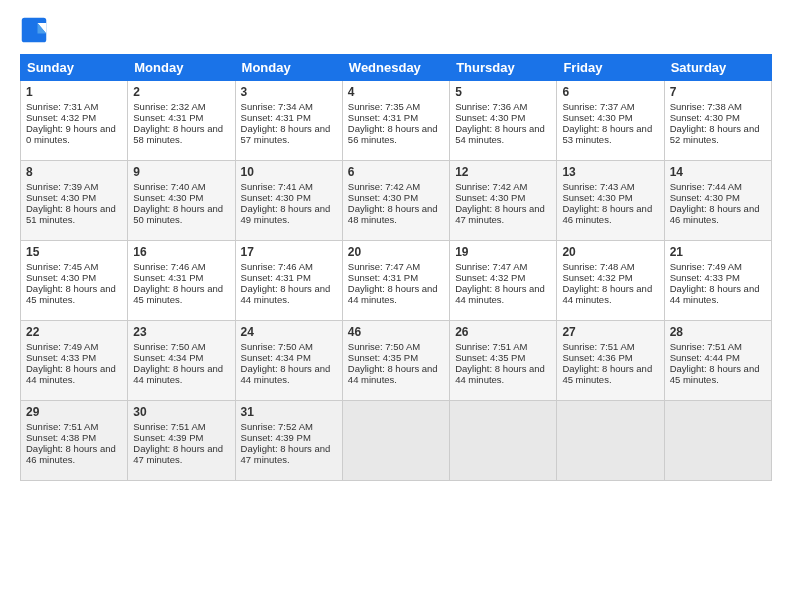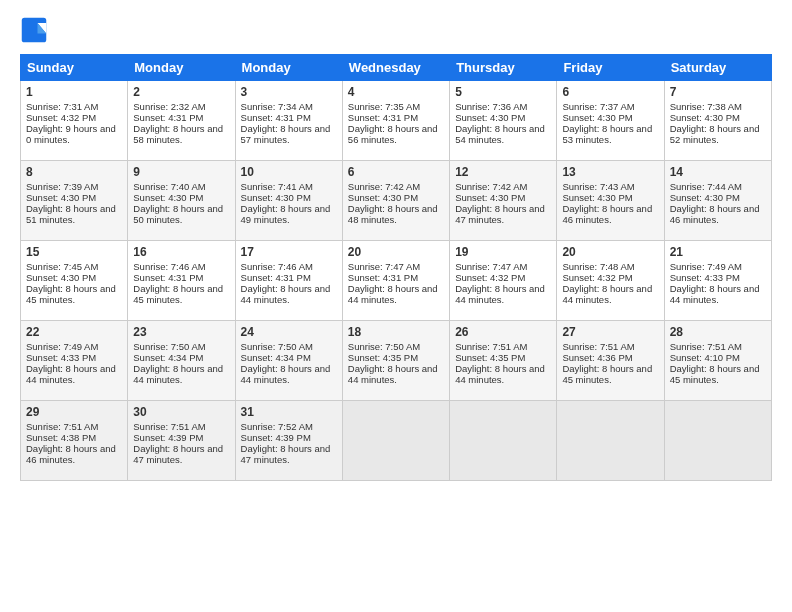--- a/index.html
+++ b/index.html
@@ -162,24 +162,24 @@
           <td><span class="day-num">17</span><span>Sunrise: 7:46 AM</span><br><span>Sunset: 4:31 PM</span><br><span>Daylight: 8 hours and 44 minutes.</span></td>
           <td><span class="day-num">20</span><span>Sunrise: 7:47 AM</span><br><span>Sunset: 4:31 PM</span><br><span>Daylight: 8 hours and 44 minutes.</span></td>
           <td><span class="day-num">19</span><span>Sunrise: 7:47 AM</span><br><span>Sunset: 4:32 PM</span><br><span>Daylight: 8 hours and 44 minutes.</span></td>
           <td><span class="day-num">20</span><span>Sunrise: 7:48 AM</span><br><span>Sunset: 4:32 PM</span><br><span>Daylight: 8 hours and 44 minutes.</span></td>
           <td><span class="day-num">21</span><span>Sunrise: 7:49 AM</span><br><span>Sunset: 4:33 PM</span><br><span>Daylight: 8 hours and 44 minutes.</span></td>
         </tr>
         <tr class="row-4">
           <td><span class="day-num">22</span><span>Sunrise: 7:49 AM</span><br><span>Sunset: 4:33 PM</span><br><span>Daylight: 8 hours and 44 minutes.</span></td>
           <td><span class="day-num">23</span><span>Sunrise: 7:50 AM</span><br><span>Sunset: 4:34 PM</span><br><span>Daylight: 8 hours and 44 minutes.</span></td>
           <td><span class="day-num">24</span><span>Sunrise: 7:50 AM</span><br><span>Sunset: 4:34 PM</span><br><span>Daylight: 8 hours and 44 minutes.</span></td>
-          <td><span class="day-num">18</span><span>Sunrise: 7:50 AM</span><br><span>Sunset: 4:35 PM</span><br><span>Daylight: 8 hours and 44 minutes.</span></td>
+          <td><span class="day-num">46</span><span>Sunrise: 7:50 AM</span><br><span>Sunset: 4:35 PM</span><br><span>Daylight: 8 hours and 44 minutes.</span></td>
           <td><span class="day-num">26</span><span>Sunrise: 7:51 AM</span><br><span>Sunset: 4:35 PM</span><br><span>Daylight: 8 hours and 44 minutes.</span></td>
           <td><span class="day-num">27</span><span>Sunrise: 7:51 AM</span><br><span>Sunset: 4:36 PM</span><br><span>Daylight: 8 hours and 45 minutes.</span></td>
-          <td><span class="day-num">28</span><span>Sunrise: 7:51 AM</span><br><span>Sunset: 4:10 PM</span><br><span>Daylight: 8 hours and 45 minutes.</span></td>
+          <td><span class="day-num">28</span><span>Sunrise: 7:51 AM</span><br><span>Sunset: 4:44 PM</span><br><span>Daylight: 8 hours and 45 minutes.</span></td>
         </tr>
         <tr class="row-5">
           <td><span class="day-num">29</span><span>Sunrise: 7:51 AM</span><br><span>Sunset: 4:38 PM</span><br><span>Daylight: 8 hours and 46 minutes.</span></td>
           <td><span class="day-num">30</span><span>Sunrise: 7:51 AM</span><br><span>Sunset: 4:39 PM</span><br><span>Daylight: 8 hours and 47 minutes.</span></td>
           <td><span class="day-num">31</span><span>Sunrise: 7:52 AM</span><br><span>Sunset: 4:39 PM</span><br><span>Daylight: 8 hours and 47 minutes.</span></td>
           <td class="cell-empty" style="background: rgb(232, 232, 232);"></td>
           <td class="cell-empty" style="background: rgb(232, 232, 232);"></td>
           <td class="cell-empty" style="background: rgb(232, 232, 232);"></td>
           <td class="cell-empty" style="background: rgb(232, 232, 232);"></td>
         </tr>

